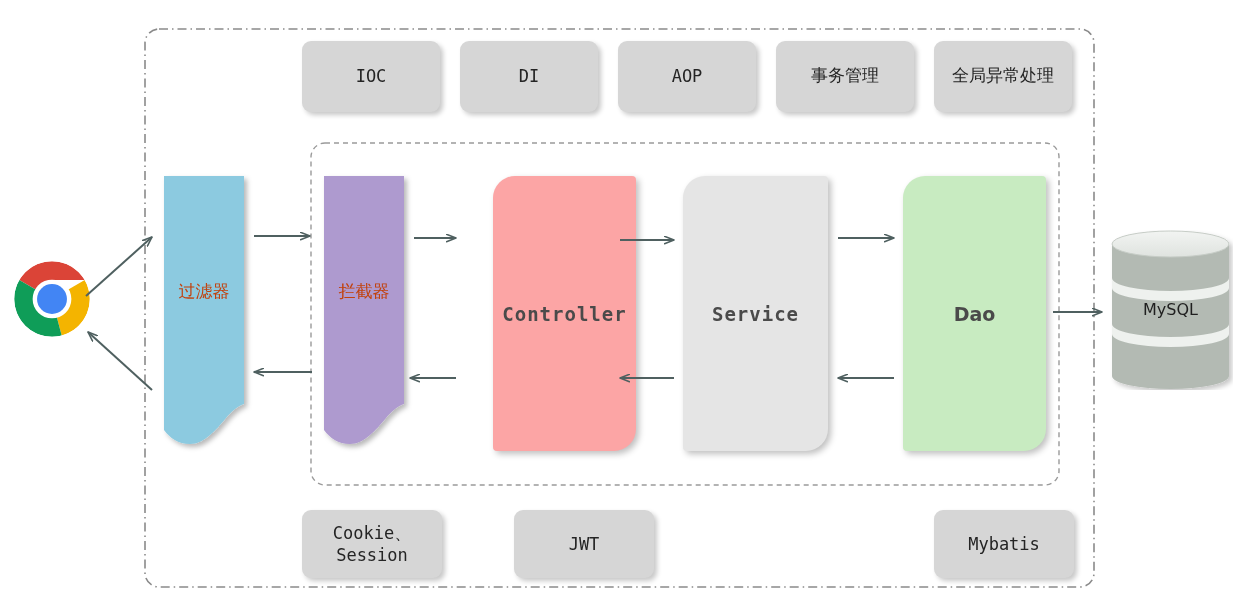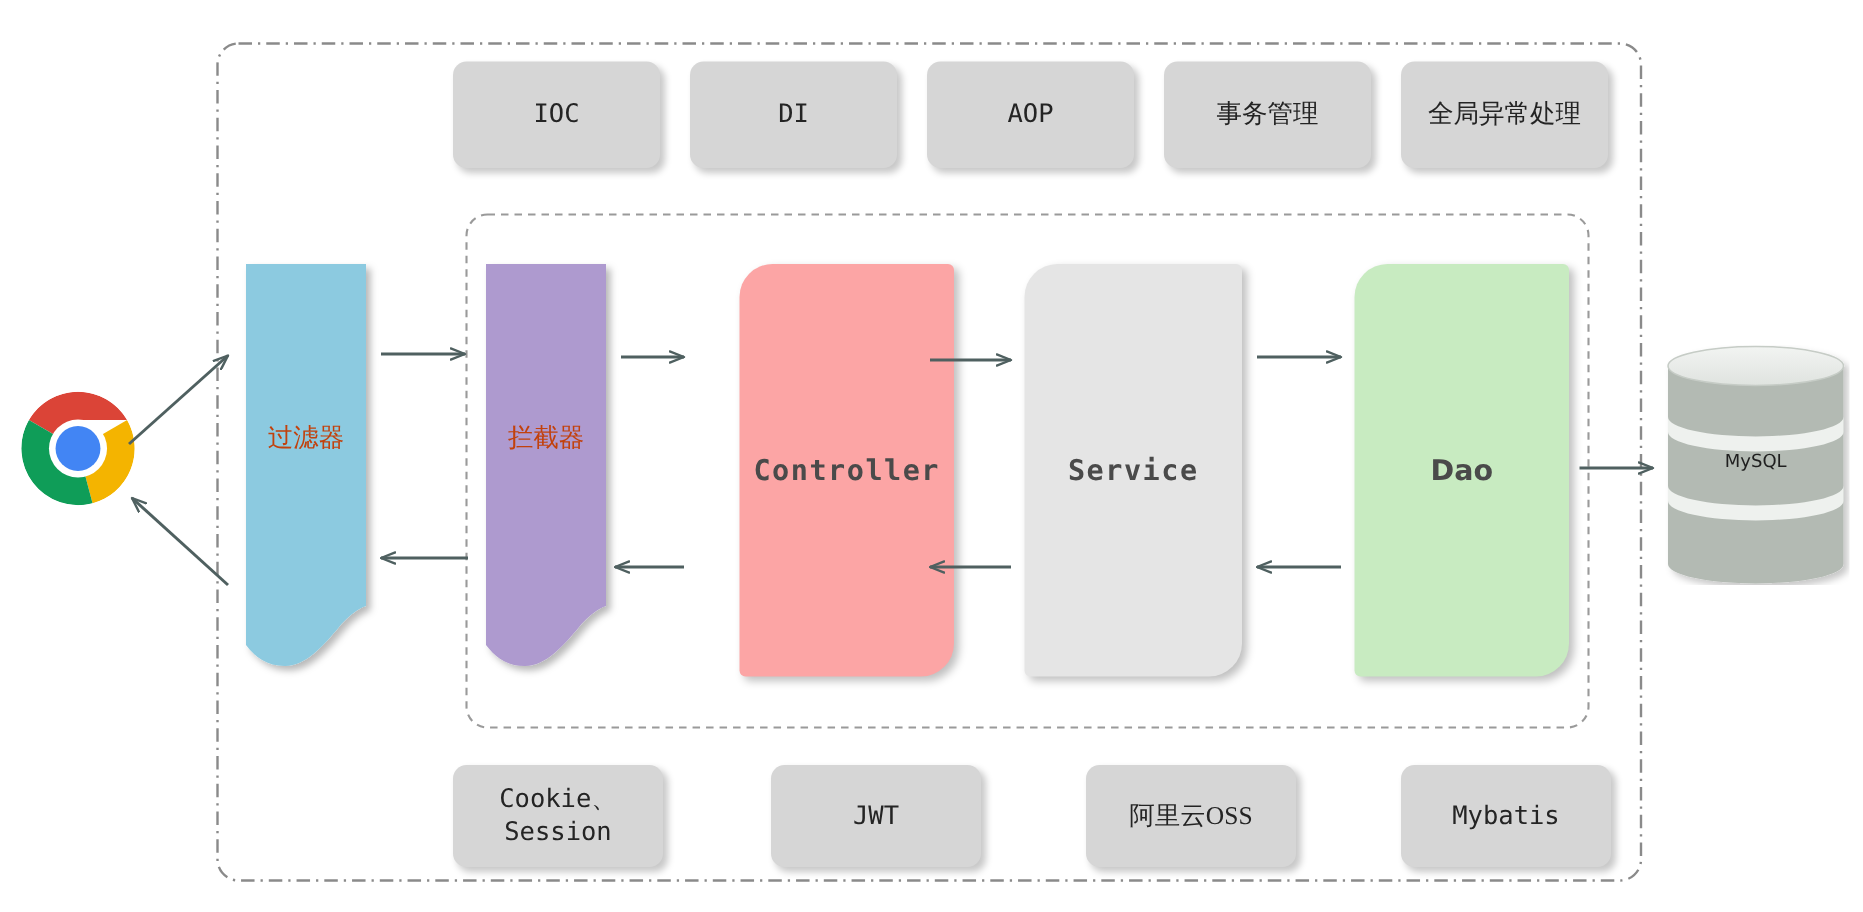--- a/index.html
+++ b/index.html
@@ -128,21 +128,21 @@
   
   .db {
     position: absolute;
   }
   .db-label {
     position: absolute;
     left: 0;
     width: 100%;
     text-align: center;
     font-family: "DejaVu Sans", "Liberation Sans", sans-serif;
-    font-size: 12px;
+    font-size: 16px;
     color: #1f1f1f;
   }
 </style>
 </head>
 <body>
 
 <div id="canvas">
 
   <div class="outer-frame">
     <svg viewBox="0 0 951 560" preserveAspectRatio="none">
@@ -179,21 +179,20 @@
 
   <div class="gbox" style="left:302px; top:41px; width:138px; height:71px;">IOC</div>
   <div class="gbox" style="left:460px; top:41px; width:138px; height:71px;">DI</div>
   <div class="gbox" style="left:618px; top:41px; width:138px; height:71px;">AOP</div>
   <div class="gbox cn" style="left:776px; top:41px; width:138px; height:71px;">事务管理</div>
   <div class="gbox cn" style="left:934px; top:41px; width:138px; height:71px;">全局异常处理</div>
 
   <div class="gbox" style="left:302px; top:510px; width:140px; height:68px;">Cookie、
 Session</div>
   <div class="gbox" style="left:514px; top:510px; width:140px; height:68px;">JWT</div>
-  <div class="gbox cn" style="left:724px; top:510px; width:140px; height:68px;">阿里云OSS</div>
   <div class="gbox" style="left:934px; top:510px; width:140px; height:68px;">Mybatis</div>
 
   <div class="docshape" style="left:164px; top:176px; width:80px; height:272px;">
     <svg width="90" height="282" viewBox="0 0 90 282">
       <defs>
         <filter id="shDoc1" x="-30%" y="-30%" width="180%" height="180%">
           <feDropShadow dx="3" dy="3" stdDeviation="2.5" flood-color="#000" flood-opacity="0.28"></feDropShadow>
         </filter>
       </defs>
       <path d="M0 0 L80 0 L80 228

